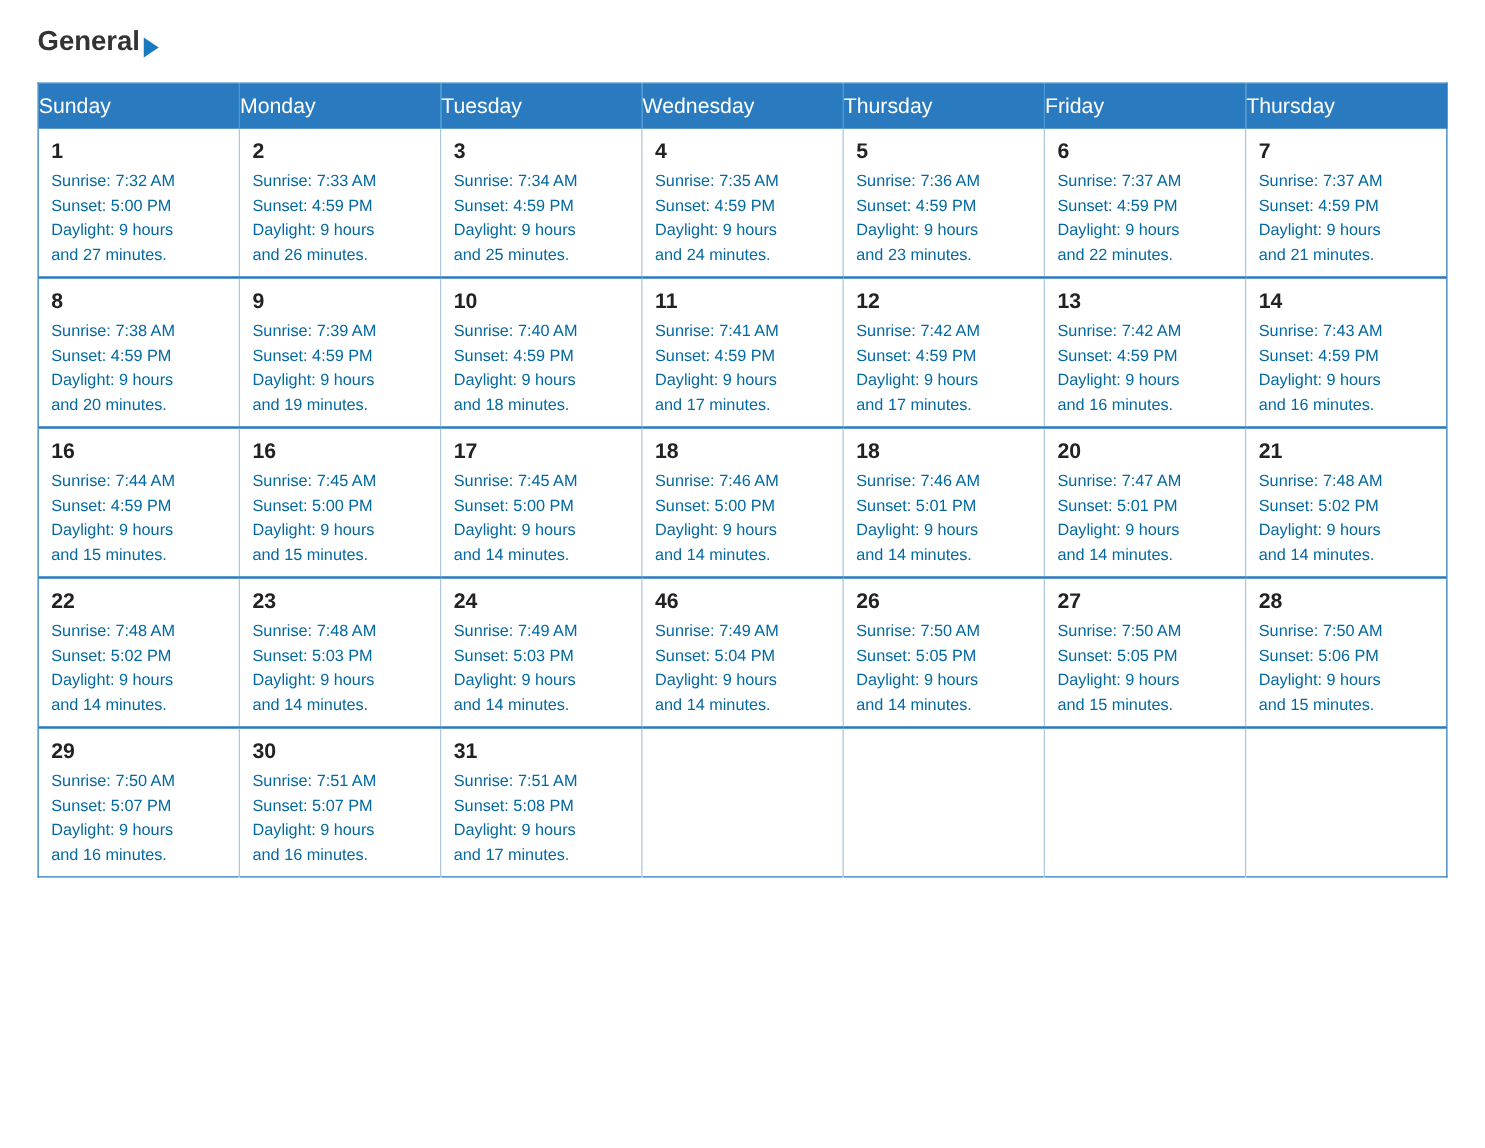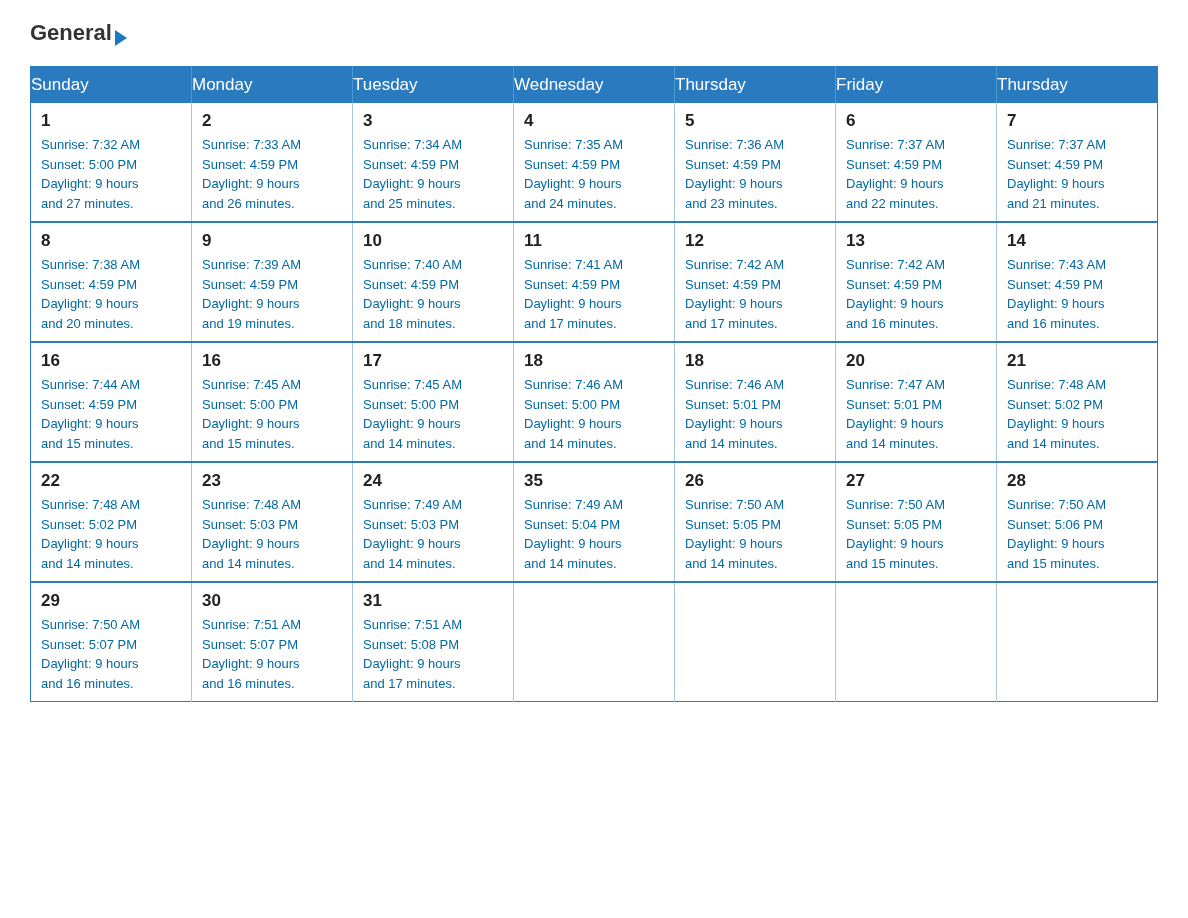--- a/index.html
+++ b/index.html
@@ -227,21 +227,21 @@
         </td>
         <td>
           <span class="day-number">23</span>
           <span class="day-info">Sunrise: 7:48 AM<br>Sunset: 5:03 PM<br>Daylight: 9 hours<br>and 14 minutes.</span>
         </td>
         <td>
           <span class="day-number">24</span>
           <span class="day-info">Sunrise: 7:49 AM<br>Sunset: 5:03 PM<br>Daylight: 9 hours<br>and 14 minutes.</span>
         </td>
         <td>
-          <span class="day-number">35</span>
+          <span class="day-number">46</span>
           <span class="day-info">Sunrise: 7:49 AM<br>Sunset: 5:04 PM<br>Daylight: 9 hours<br>and 14 minutes.</span>
         </td>
         <td>
           <span class="day-number">26</span>
           <span class="day-info">Sunrise: 7:50 AM<br>Sunset: 5:05 PM<br>Daylight: 9 hours<br>and 14 minutes.</span>
         </td>
         <td>
           <span class="day-number">27</span>
           <span class="day-info">Sunrise: 7:50 AM<br>Sunset: 5:05 PM<br>Daylight: 9 hours<br>and 15 minutes.</span>
         </td>

